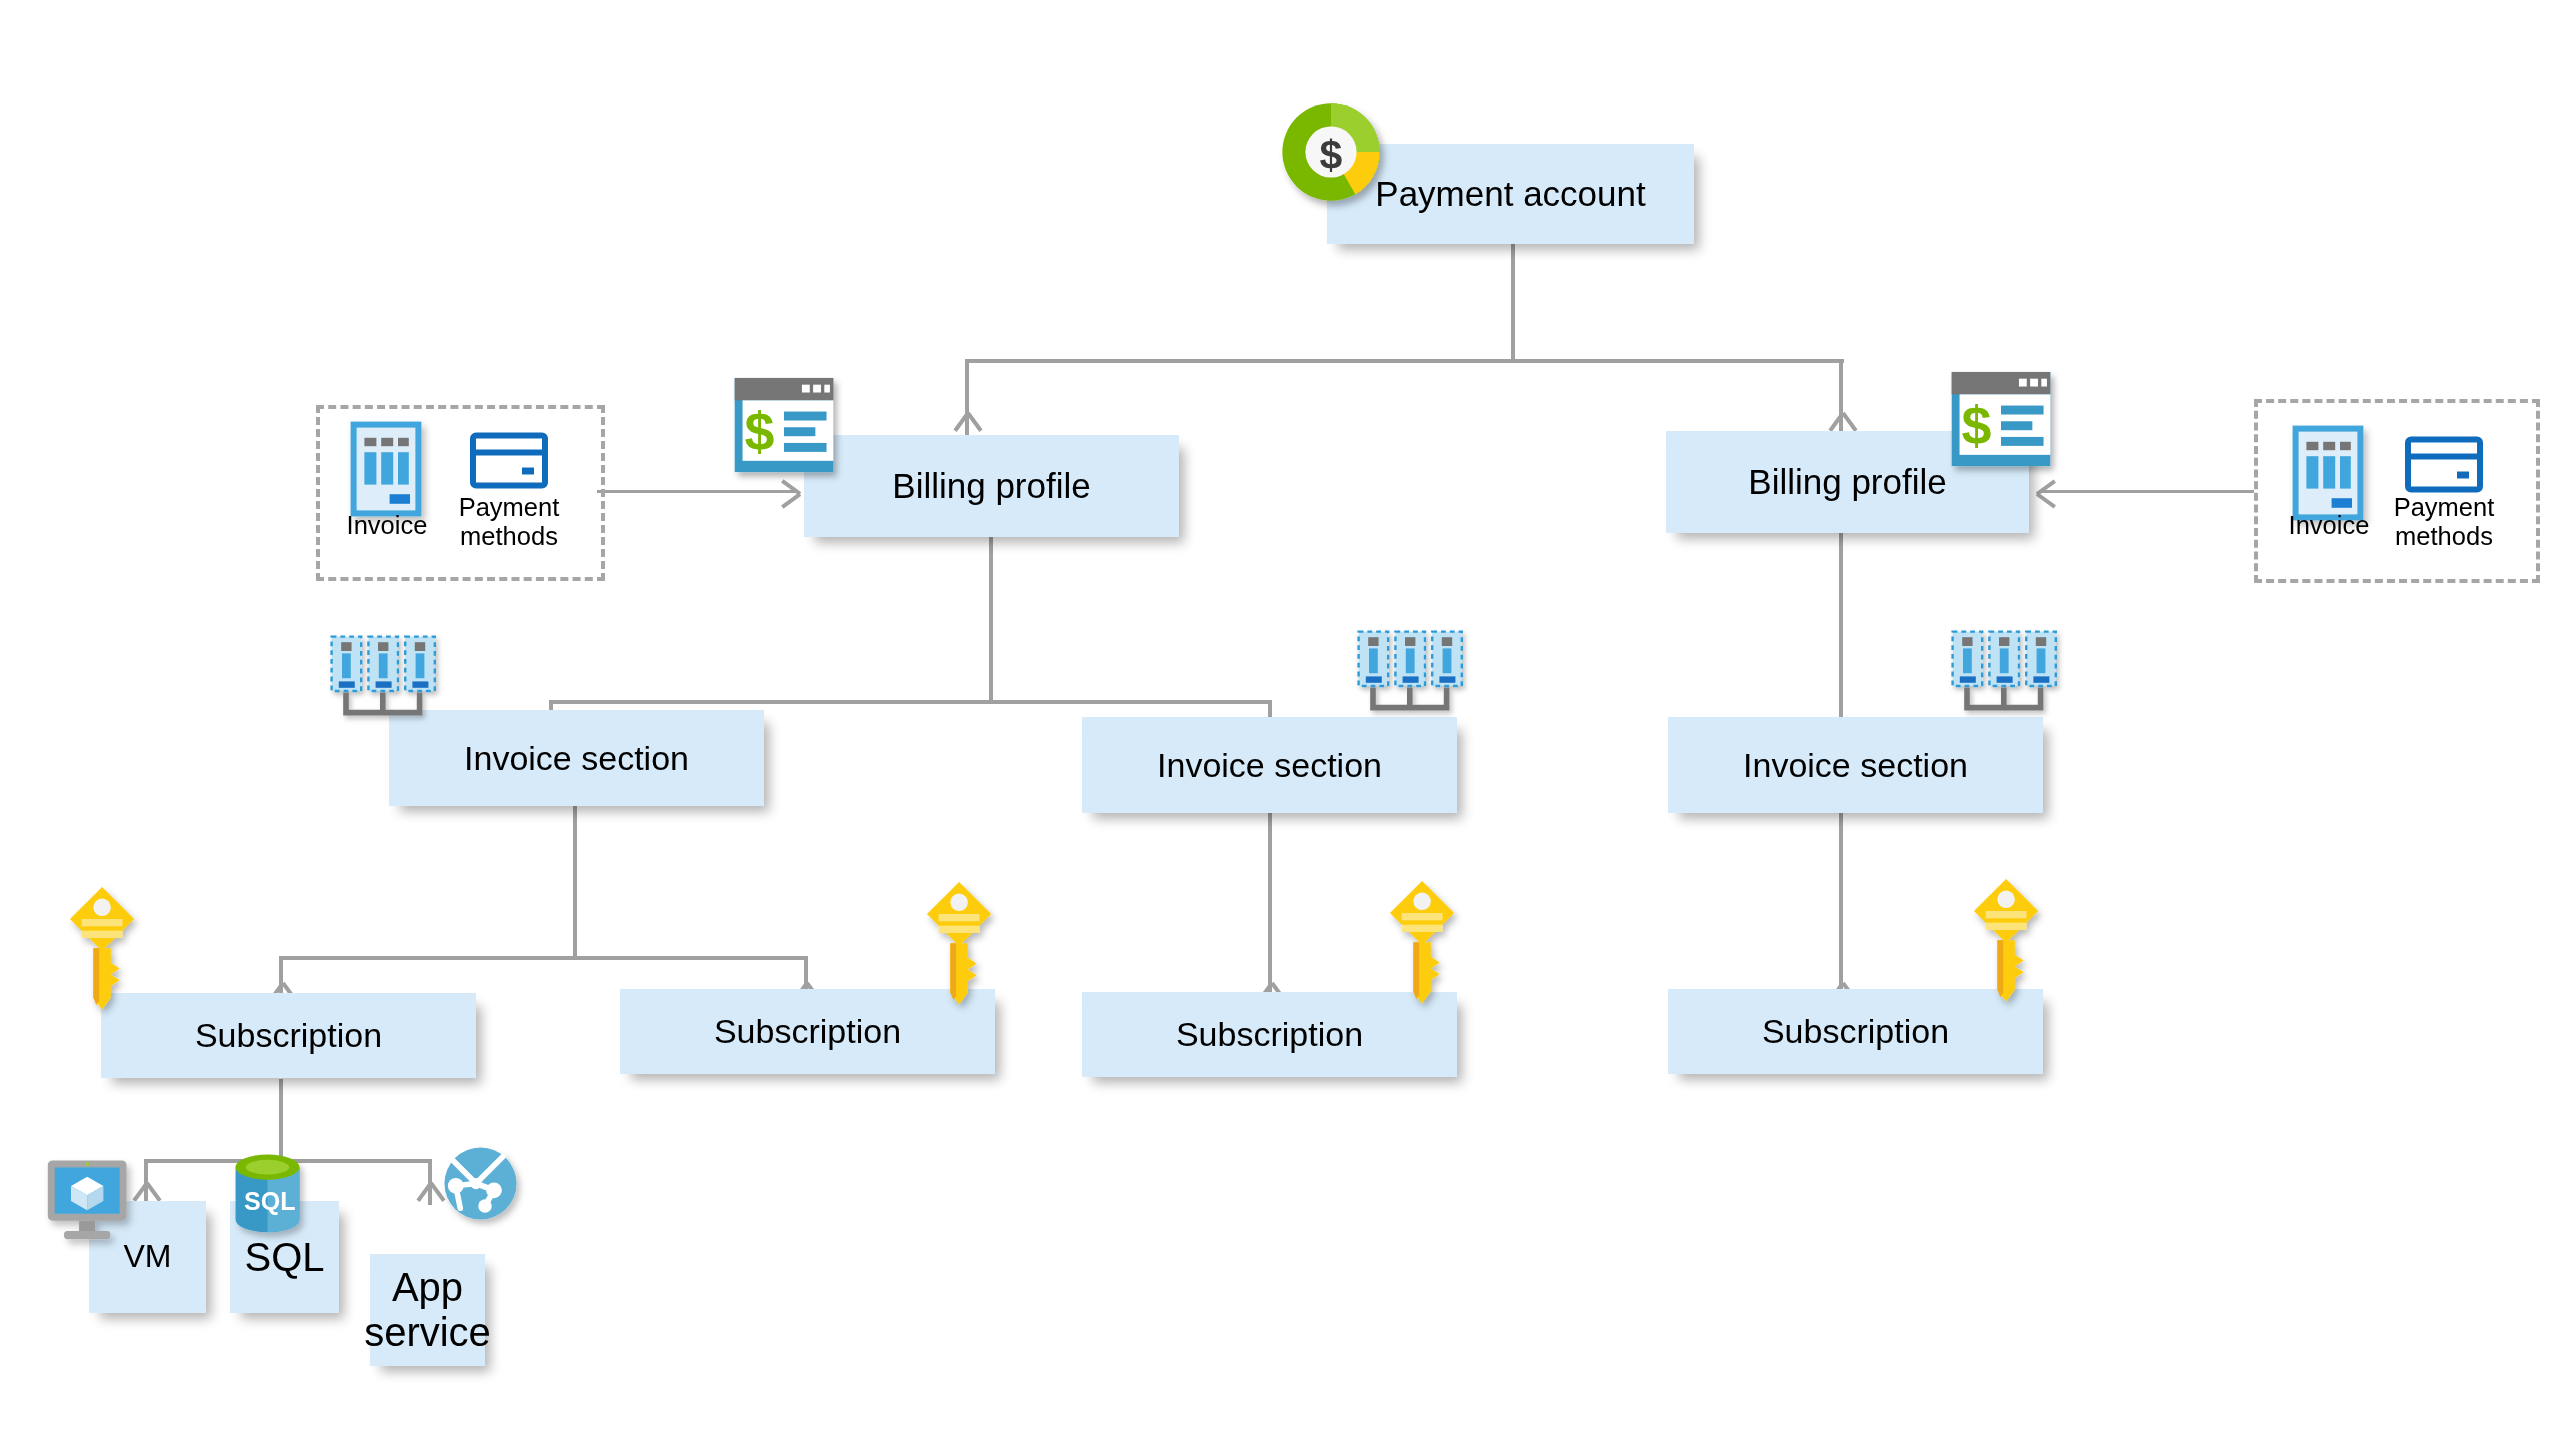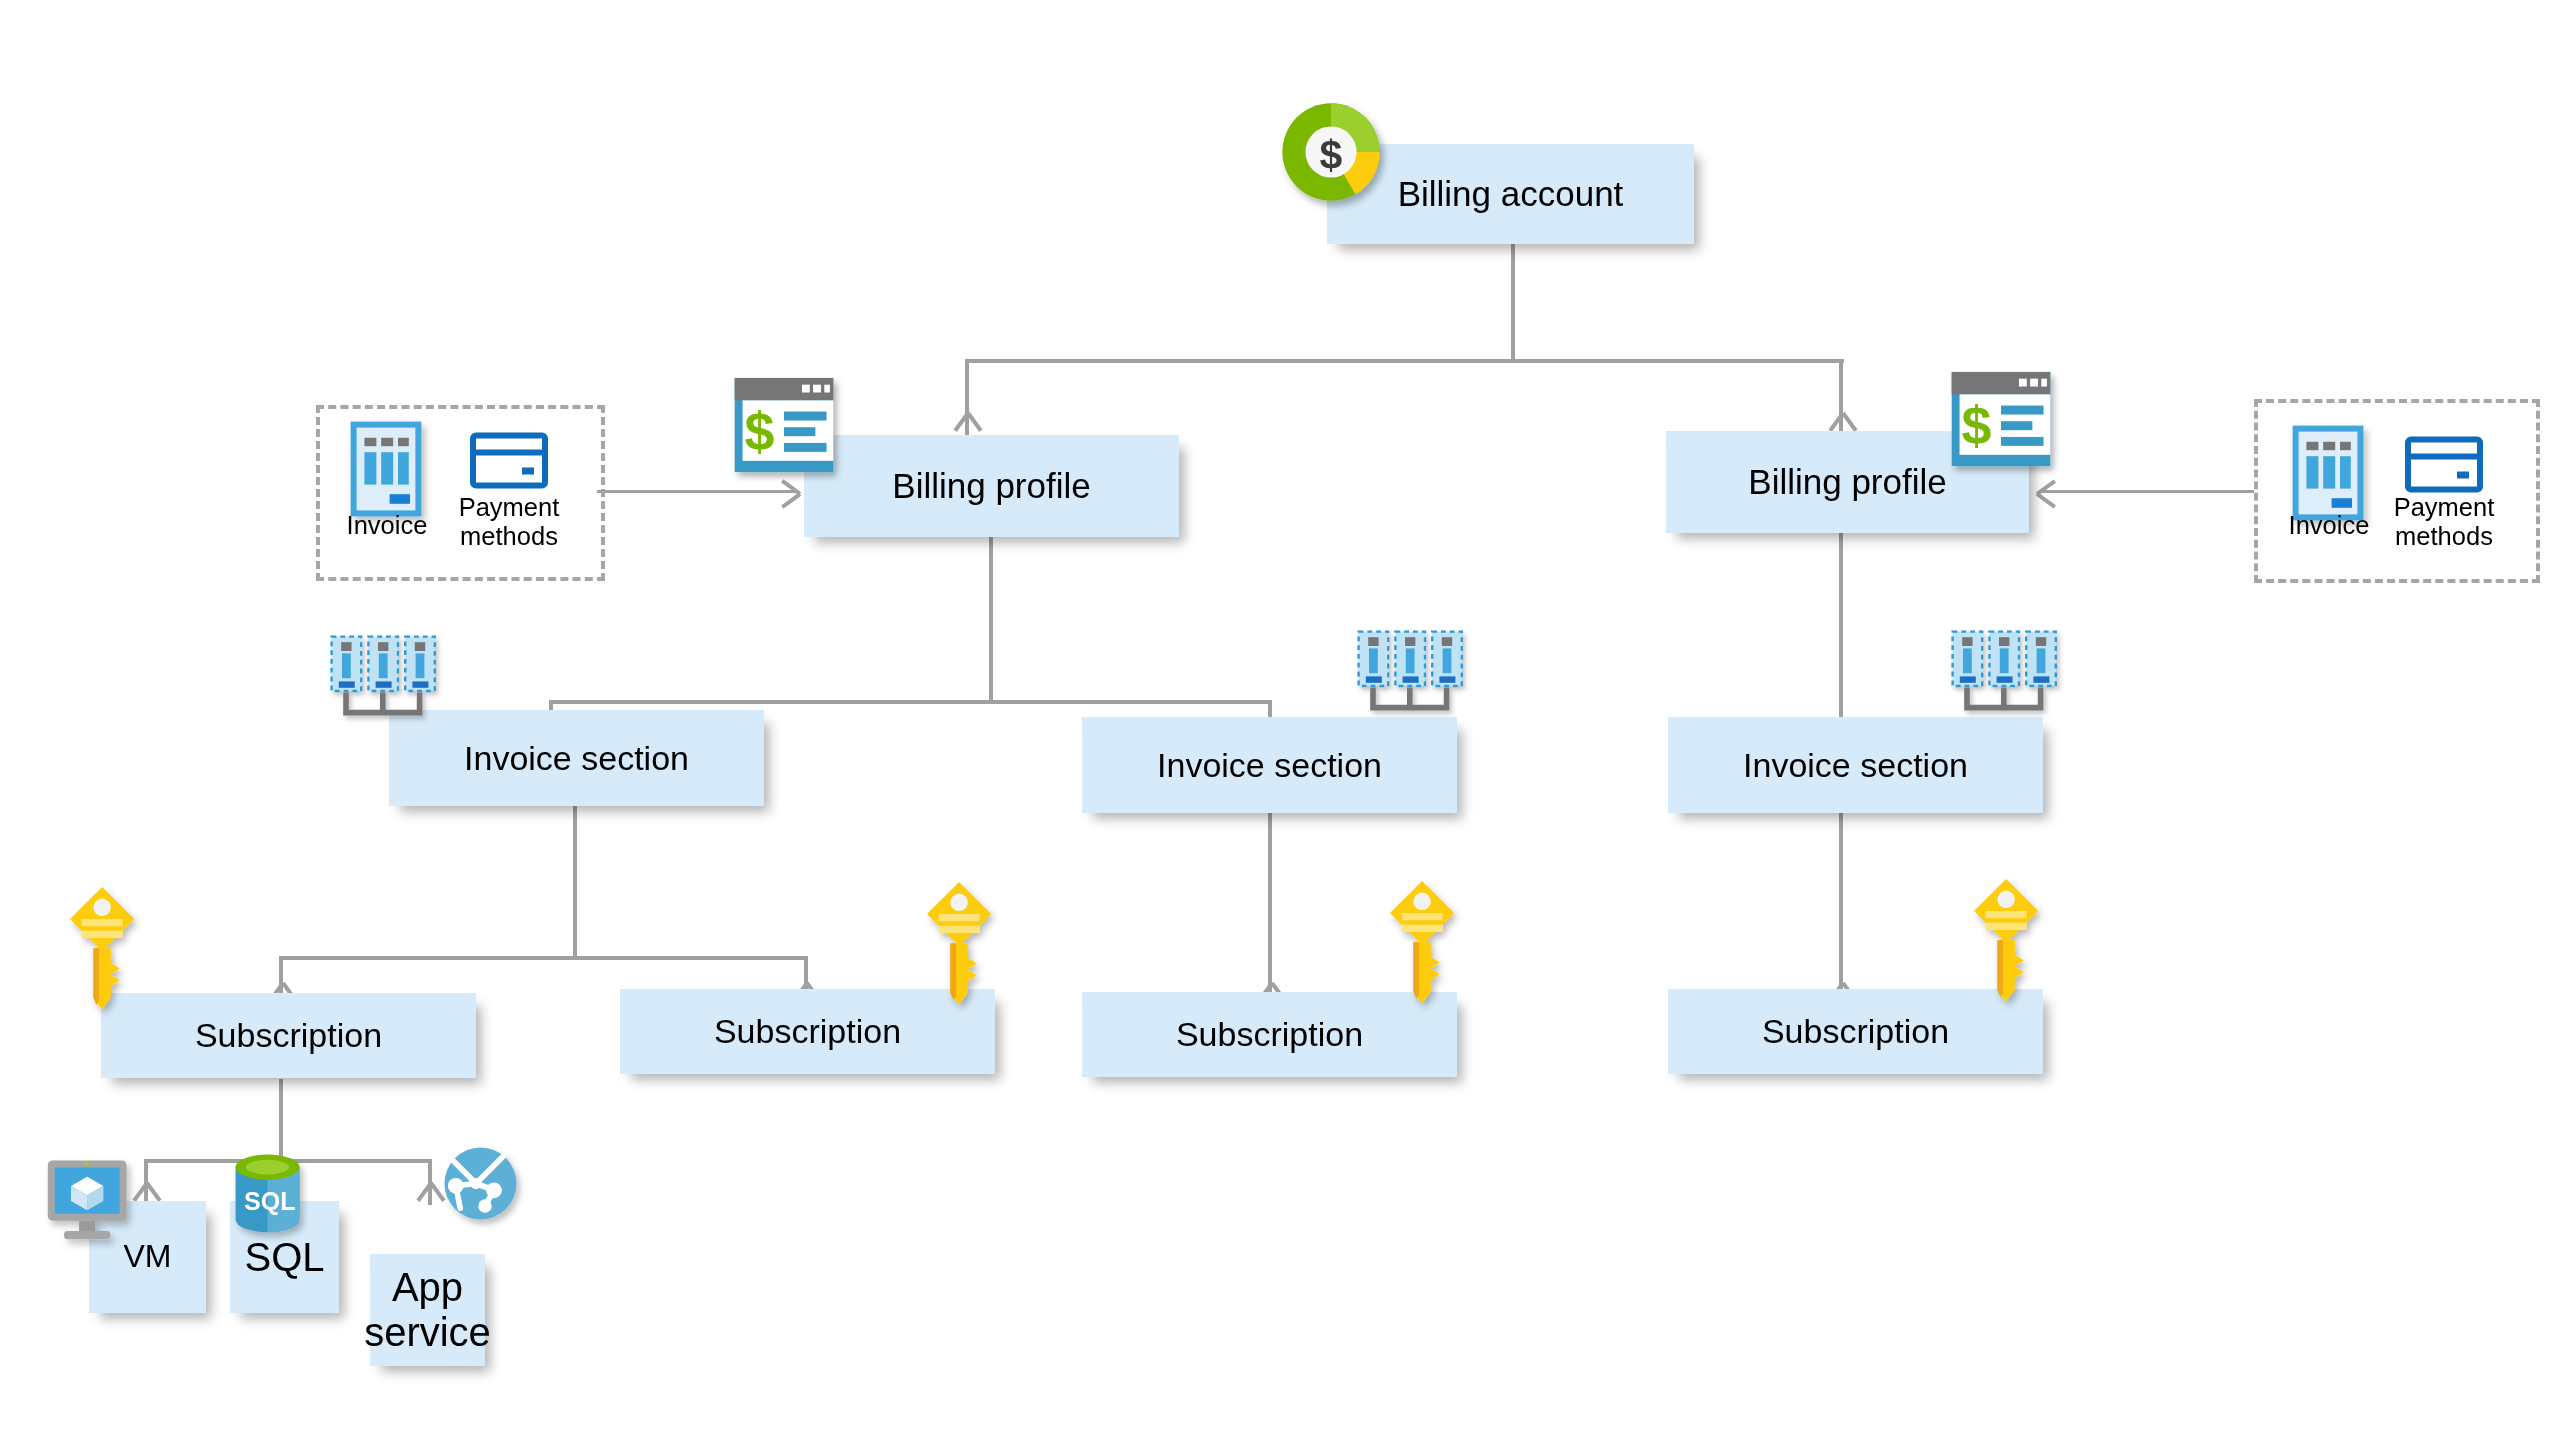--- a/index.html
+++ b/index.html
@@ -101,21 +101,21 @@
   <div class="ln lnh" style="left:597px;top:490px;width:199px;height:3.2px;"></div>
   <div class="chev-r" style="left:778px;top:492px;"></div>
 
   <div class="ln lnh" style="left:2039px;top:490px;width:215px;height:3.2px;"></div>
   <div class="chev-l" style="left:2037px;top:492px;"></div>
 
   <div class="dashbox" style="left:316px;top:405px;width:281px;height:168px;"></div>
   <div class="dashbox" style="left:2254px;top:399px;width:278px;height:176px;"></div>
 
   <div class="node" style="left:1327px;top:144px;width:367px;height:100px;font-size:35px;">
-    <span>Billing account</span>
+    <span>Payment account</span>
   </div>
 
   <div class="node" style="left:804px;top:435px;width:375px;height:102px;font-size:35px;">
     <span>Billing profile</span>
   </div>
 
   <div class="node" style="left:1666px;top:431px;width:363px;height:102px;font-size:35px;">
     <span>Billing profile</span>
   </div>
 

